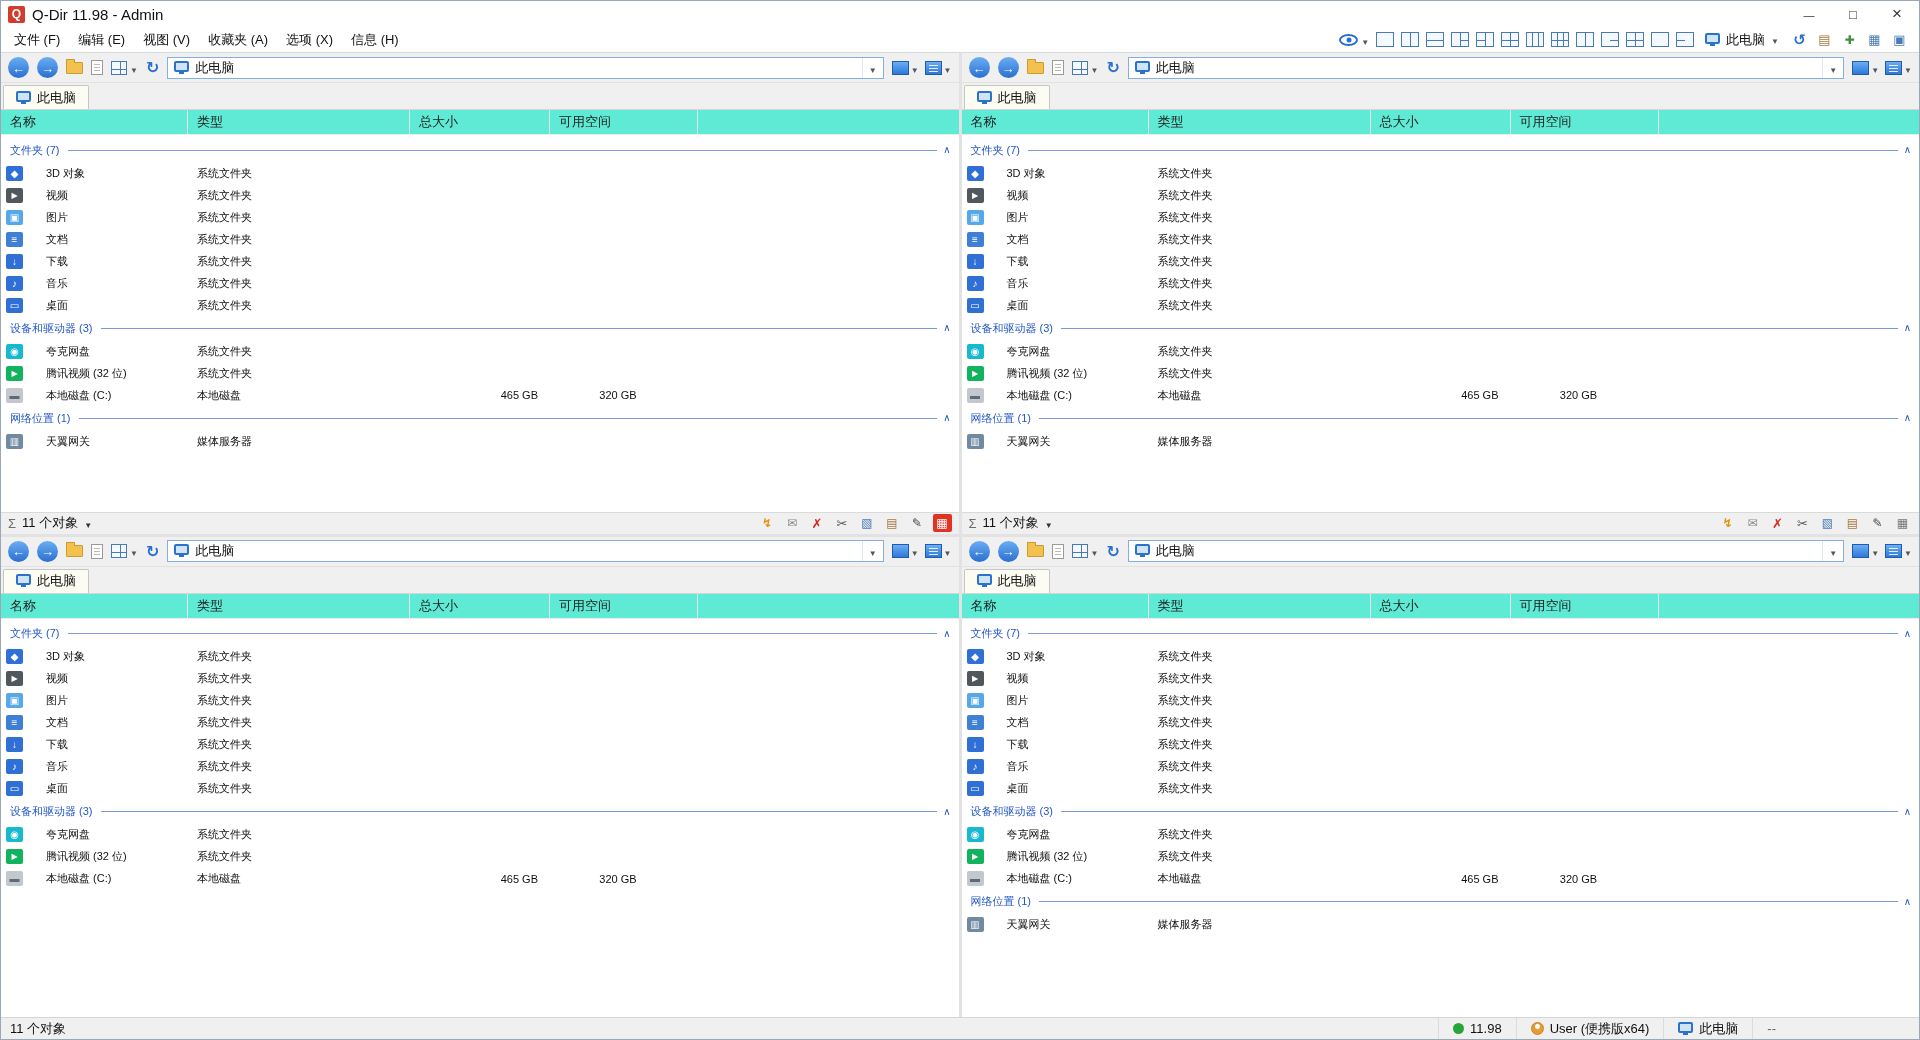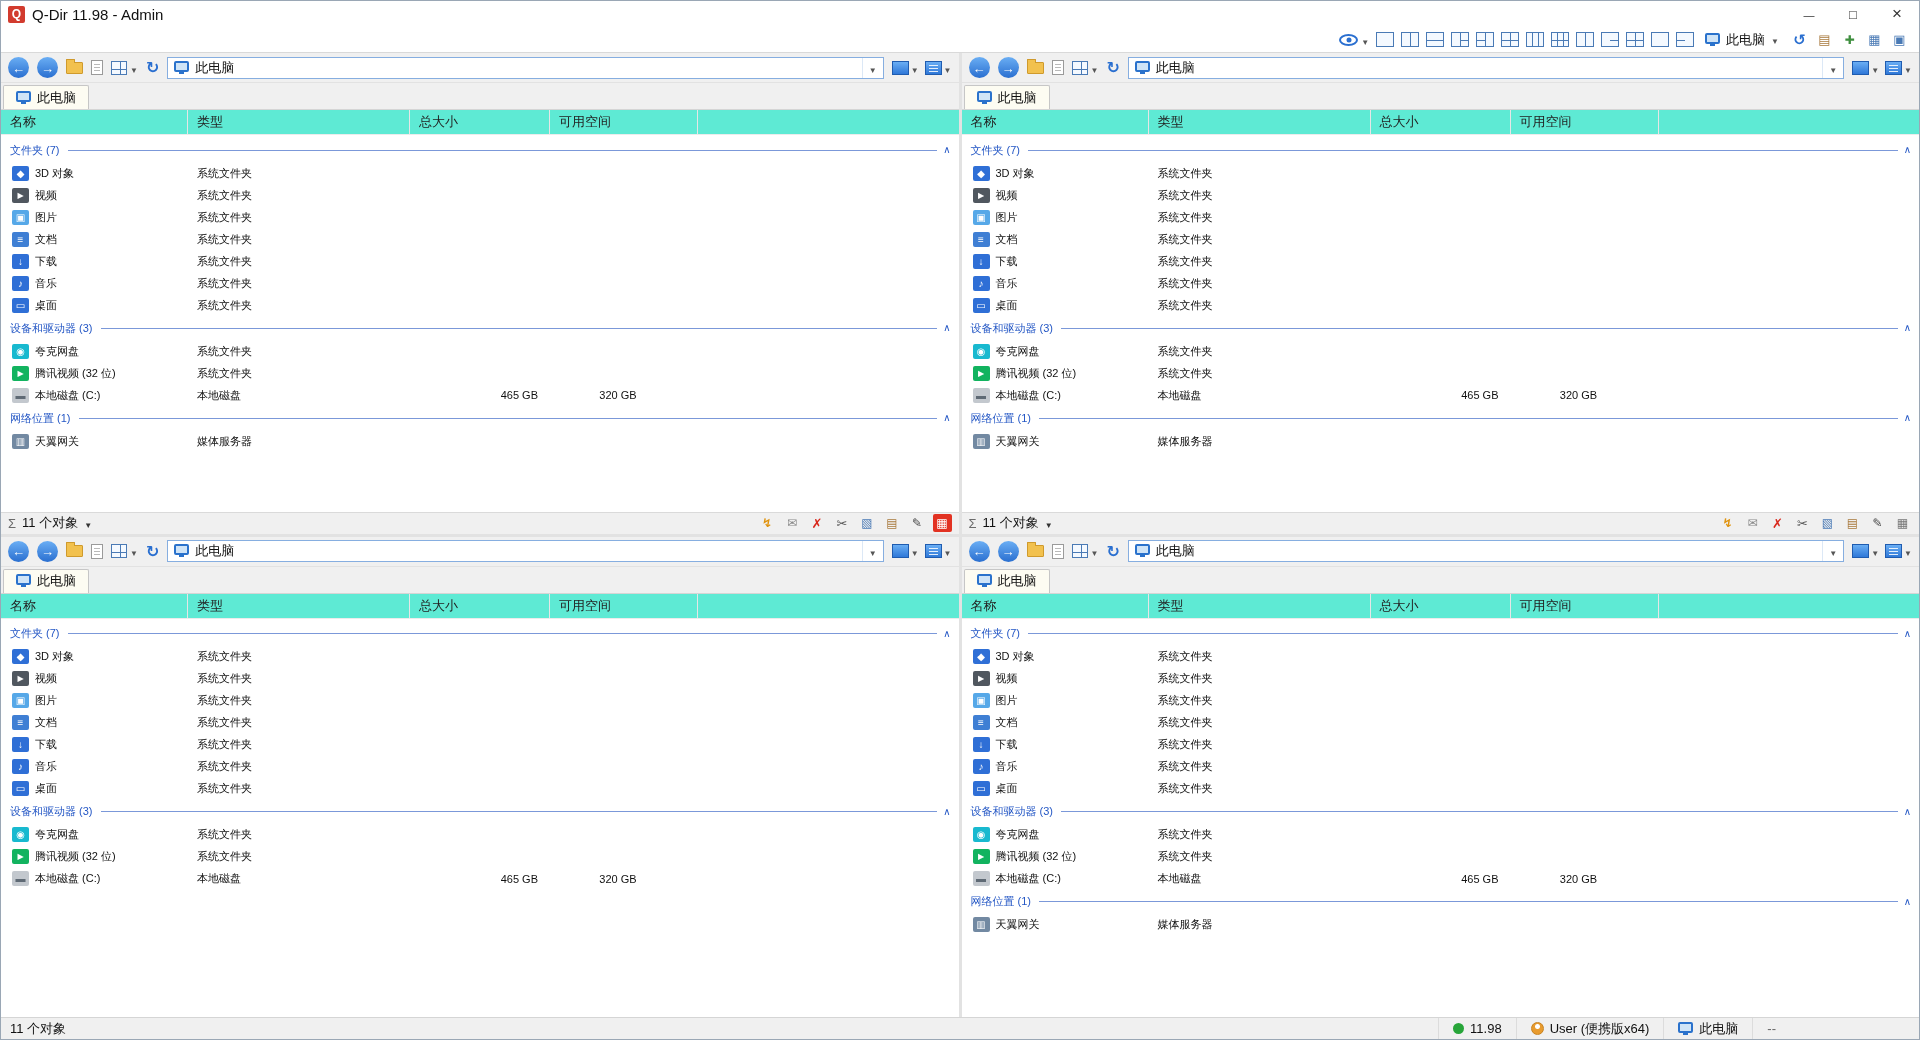--- a/index.html
+++ b/index.html
@@ -87,21 +87,21 @@
   .colheader > div.col:nth-of-type(4){width:148px}
 
   
   .list{flex:1;min-height:0;overflow:hidden;padding-top:3px;font-size:11px}
   .group-row{height:24px;display:flex;align-items:center;padding:0 8px 0 9px}
   .group-label{color:#2457c5;white-space:nowrap;padding-right:8px}
   .group-line{flex:1;height:1px;background:#7b98d9}
   .chev{margin-left:6px;color:#2457c5;font-size:10px;line-height:1}
   .chev::before{content:"∧"}
   .item-row{height:22px;display:flex;align-items:center;white-space:nowrap}
-  .cell-name{width:187px;display:flex;gap:6px;padding-left:11px;overflow:hidden}
+  .cell-name{width:187px;display:flex;gap:23px;padding-left:5px;overflow:hidden}
   .cell-type{width:222px;padding-left:9px}
   .cell-size{width:140px;text-align:right;padding-right:12px}
   .cell-free{width:148px;text-align:center;padding-right:12px}
   .fi{width:17px;height:15px;border-radius:2px;display:flex;align-items:center;justify-content:center;color:#fff;font-size:10px;flex:0 0 auto}
   .objects-3d-icon{background:#2f6fd6}.objects-3d-icon::before{content:"◆"}
   .videos-icon{background:#50575f}.videos-icon::before{content:"▶";font-size:8px}
   .pictures-icon{background:#56a8e8}.pictures-icon::before{content:"▣"}
   .documents-icon{background:#3f7fd4}.documents-icon::before{content:"≡"}
   .downloads-icon{background:#2f6fd6}.downloads-icon::before{content:"↓"}
   .music-icon{background:#2f6fd6}.music-icon::before{content:"♪"}
@@ -151,20 +151,29 @@
       <div class="win-btn">
           <span class="maximize-glyph"></span>
         </div>
       <div class="win-btn">
           <span class="close-glyph"></span>
         </div>
     </div>
   </div>
 
   <div class="menubar">
+    <div class="menus">
+
+    <span class="menu-item">文件 (F)</span>
+        <span class="menu-item">编辑 (E)</span>
+        <span class="menu-item">视图 (V)</span>
+        <span class="menu-item">收藏夹 (A)</span>
+        <span class="menu-item">选项 (X)</span>
+        <span class="menu-item">信息 (H)</span>
+      </div>
     <div class="main-toolbar">
       <div class="tbtn">
         <span class="eye-shape"></span>
         <span class="chevron-down"></span>
       </div>
       <div class="layout-btns">
 
           <div class="tbtn">
             <span class="lt" data-p=""></span>
           </div>

